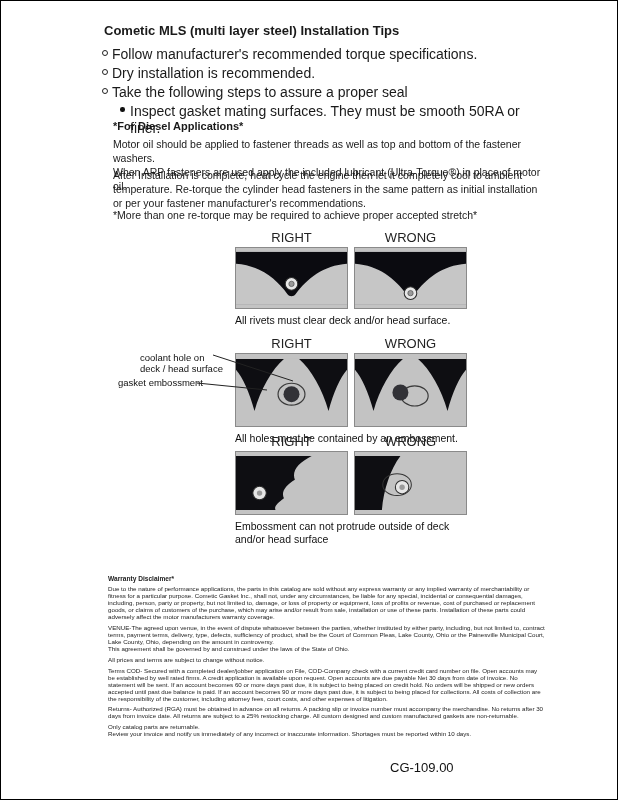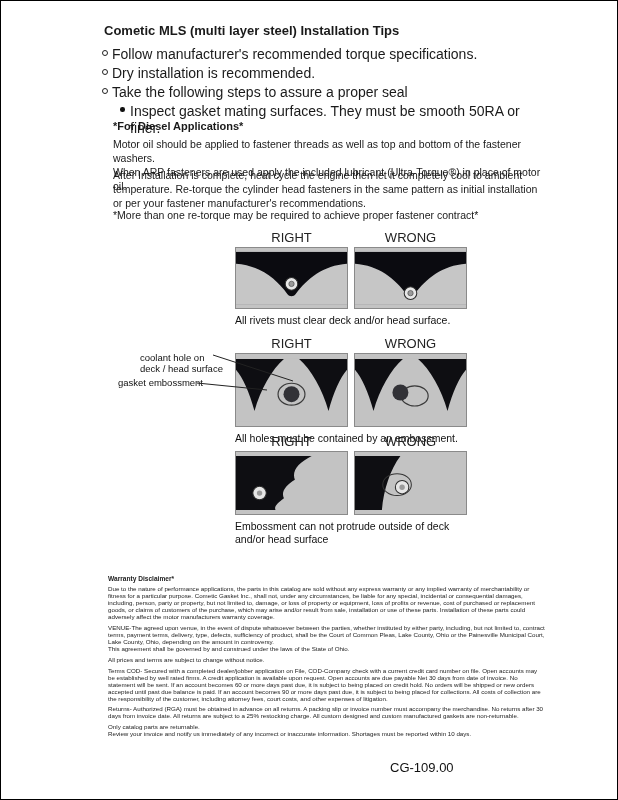--- a/index.html
+++ b/index.html
@@ -55,21 +55,21 @@
     <div class="bullet">Take the following steps to assure a proper seal</div>
     <div class="subbullet">Inspect gasket mating surfaces.  They must be smooth 50RA or finer.</div>
   </div>
 
   <h2 class="diesel-heading abs">*For Diesel Applications*</h2>
   <p class="body-para para2 abs preline">After Installation is complete, heat cycle the engine then let it completely cool to ambient
 temperature. Re-torque the cylinder head fasteners in the same pattern as initial installation
 or per your fastener manufacturer's recommendations.</p>
   <p class="body-para para1 abs preline">Motor oil should be applied to fastener threads as well as top and bottom of the fastener washers.
 When ARP fasteners are used apply the included lubricant (Ultra-Torque®) in place of motor oil.</p>
-  <p class="body-para note abs">*More than one re-torque may be required to achieve proper fastener contract*</p>
+  <p class="body-para note abs">*More than one re-torque may be required to achieve proper accepted stretch*</p>
 
   <div class="diagram-row row1 abs">
     <div class="dlabels">
       <span>RIGHT</span>
       <span>WRONG</span>
     </div>
     <div class="panels">
       <svg class="panel" width="132" height="62" viewBox="0 0 132 62">
         <rect width="132" height="62" fill="#0b0b10"></rect>
         <path d="M0,62 L0,14 C28,16 48,32 61,50 C63.5,53.5 68.5,53.5 71,50 C84,32 104,16 132,14 L132,62 Z" fill="#c6c6c6"></path>

